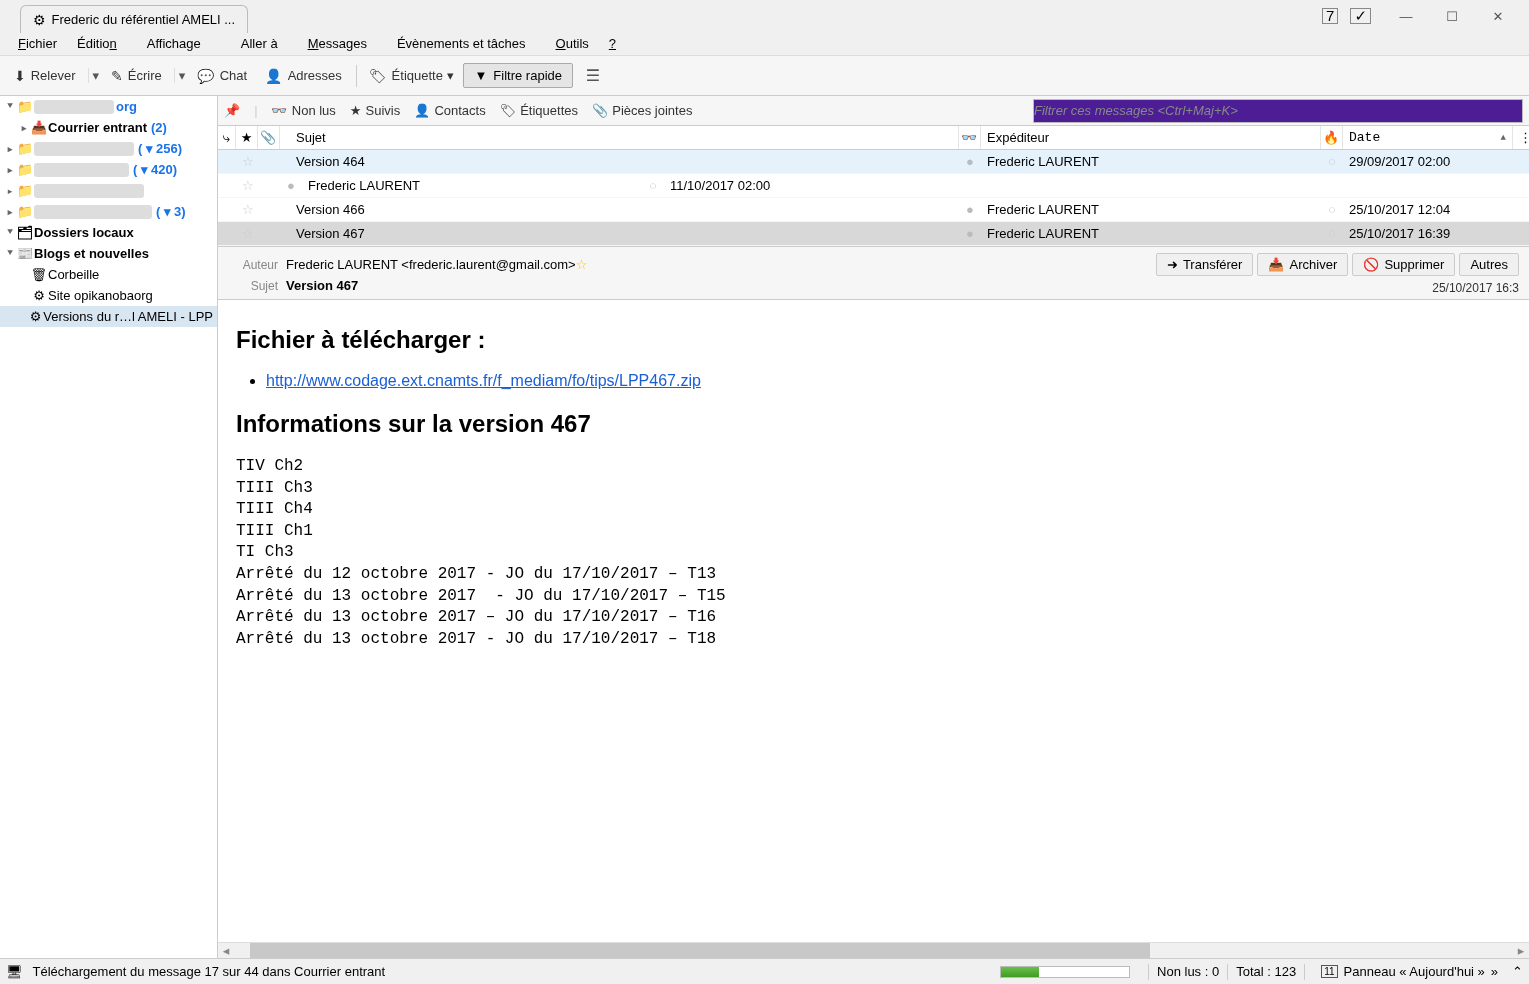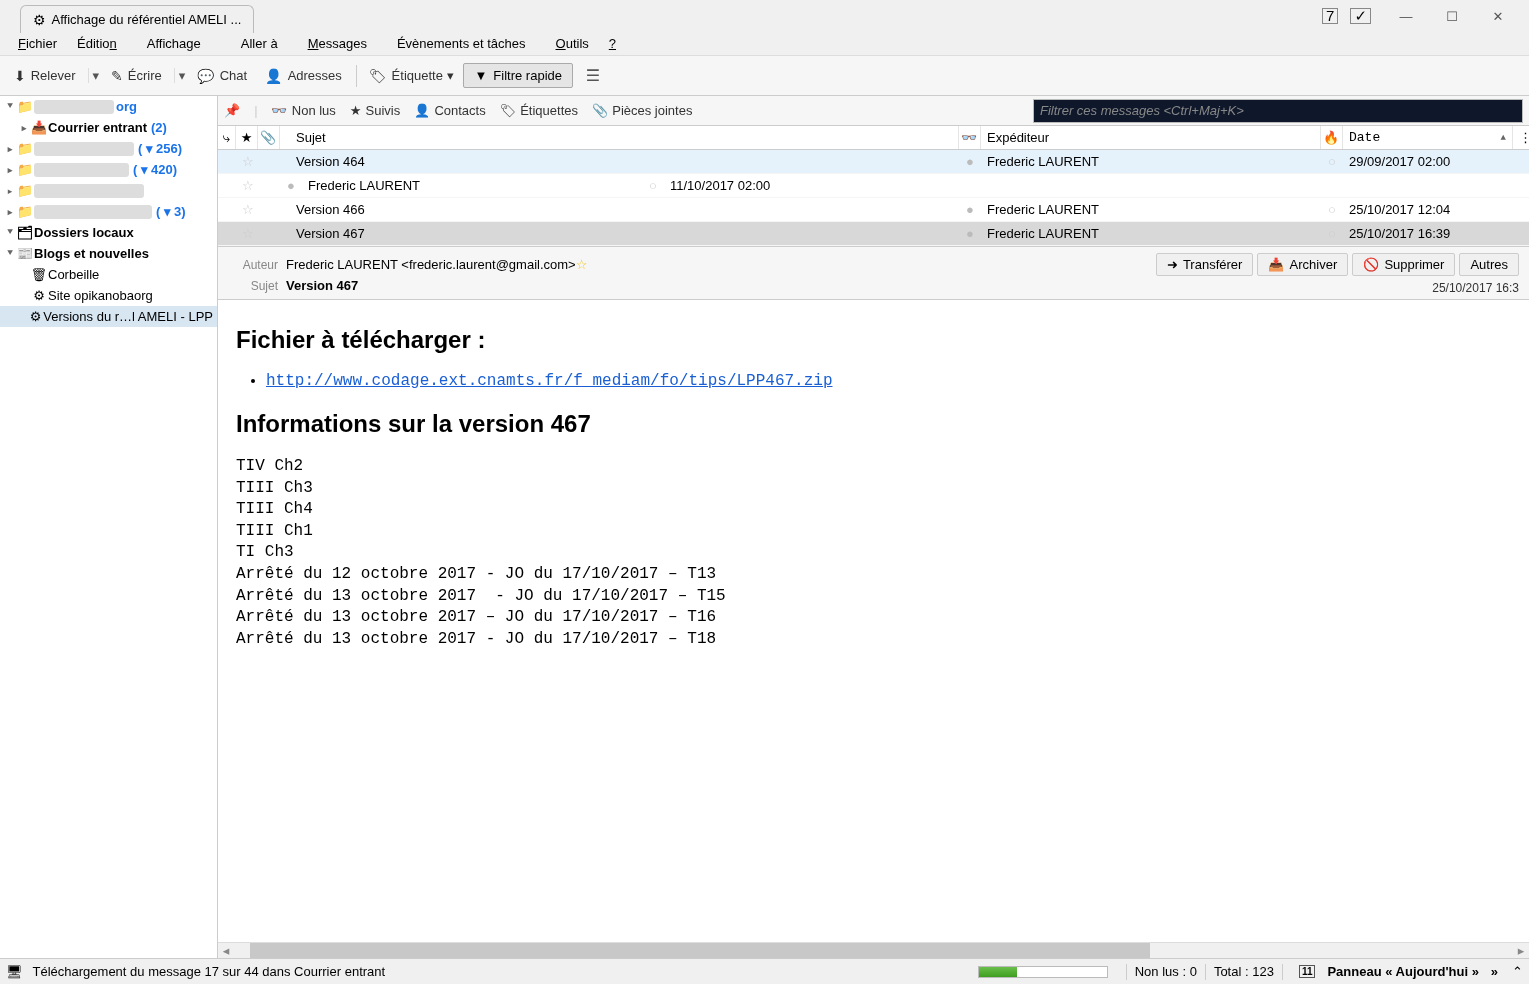--- a/index.html
+++ b/index.html
@@ -41,21 +41,21 @@
   .frow .cnt { color: #1a73e8; font-weight: bold; margin-left: 4px;}
   .frow.ind1 { padding-left: 18px;}
   .frow.bold { font-weight: bold;}
   
   
   .right { flex: 1; display: flex; flex-direction: column; min-width: 0;}
   
   
   .filterbar { height: 30px; background: #f6f6f6; border-bottom: 1px solid #ccc; display: flex; align-items: center; padding: 0 6px; gap: 14px;}
   .fbtn { display: flex; align-items: center; gap: 4px; color: #333; font-size: 13px;}
-  .filter-search { margin-left: auto; width: 490px; height: 24px; border: 1px solid #bbb; background: #0f172a; padding: 0 6px; font-style: italic; color: #888; display:flex; align-items:center;}
+  .filter-search { margin-left: auto; width: 490px; height: 24px; border: 1px solid #bbb; background: #4c1d95; padding: 0 0; font-style: italic; color: #888; display:flex; align-items:center;}
   
   
   .msg-header { height: 24px; background: #fff; border-bottom: 1px solid #ccc; display: flex; align-items: center; font-size: 13px;}
   .col { padding: 0 6px; border-right: 1px solid #e5e5e5; height: 100%; display: flex; align-items: center;}
   .col.thread{width:18px;padding:0;justify-content:center;}
   .col.star{width:22px;padding:0;justify-content:center;}
   .col.attach{width:22px;padding:0;justify-content:center;}
   .col.subject{flex:1;min-width:400px;padding-left:16px;}
   .col.read{width:22px;padding:0;justify-content:center;}
   .col.sender{width:340px;}
@@ -85,43 +85,43 @@
   .msg-head-top { display:flex; align-items:center;}
   .head-label { color:#888; width:50px; text-align:right; margin-right:8px; font-size:12px;}
   .head-actions { margin-left:auto; display:flex; gap:4px;}
   .ha-btn { border:1px solid #ccc; background:#f0f0f0; padding:3px 10px; display:flex; align-items:center; gap:5px; font-size:13px; border-radius:2px;}
   .msg-date { position:absolute; right:10px; bottom:4px; color:#333; font-size:12px;}
   .startxt{color:#f5c518;}
   
   
   .msg-body { flex:1; background:#fff; padding: 20px 18px; overflow:auto; font-size:16px; position:relative;}
   .msg-body h2 { font-size:24px; font-weight:bold; margin: 6px 0 18px 0;}
-  .msg-body ul { margin: 0 0 20px 30px; font-family: Liberation Mono, monospace;}
+  .msg-body ul { margin: 0 0 20px 30px;}
   .msg-body a { color: #1a5fd4;}
   .msg-body pre { font-family: "Courier New", monospace; font-size:16px; line-height:1.35; margin:0; white-space:pre;}
   .body-scroll-h { height:16px; border-top:1px solid #ddd; background:#f0f0f0; display:flex;}
   .body-scroll-h .thumb{ width:900px; height:100%; background:#c8c8c8; margin-left:16px;}
   
   
   .statusbar { height:26px; background:#f0f0f0; border-top:1px solid #ccc; display:flex; align-items:center; padding:0 6px; font-size:13px;}
   .statusbar .sep{ width:1px; height:16px; background:#ccc; margin:0 8px;}
   .statusbar .spacer{flex:1;}
   .progress{ width:130px; height:12px; border:1px solid #bbb; background:#fff; margin-right:10px; position:relative;}
   .progress .fill{ position:absolute; left:0;top:0;bottom:0; width:30%; background:linear-gradient(#6abf4b,#3e9e20);}
-  .sbtn{ display:flex; align-items:center; gap:12px; padding:0 8px;font-weight:bold;}
+  .sbtn{ display:flex; align-items:center; gap:6px; padding:0 8px;}
   
   .gray-blob { background:#ddd; border-radius:3px; display:inline-block; height:14px;}
 </style>
 </head>
 <body>
 
 <div class="titlebar">
   <div class="titlebar-tab">
     <span class="icon">⚙</span>
-    <span>Affichage du référentiel AMELI ...</span>
+    <span>Frederic du référentiel AMELI ...</span>
   </div>
   <div class="titlebar-right">
     <span style="font-size:15px;border:1px solid #888;padding:0 3px;line-height:14px;">7</span>
     <span style="font-size:15px;border:1px solid #888;padding:0 3px;line-height:14px;">✓</span>
     <div class="win-controls">
       <div class="win-btn">—</div>
       <div class="win-btn">☐</div>
       <div class="win-btn">✕</div>
     </div>
   </div>

